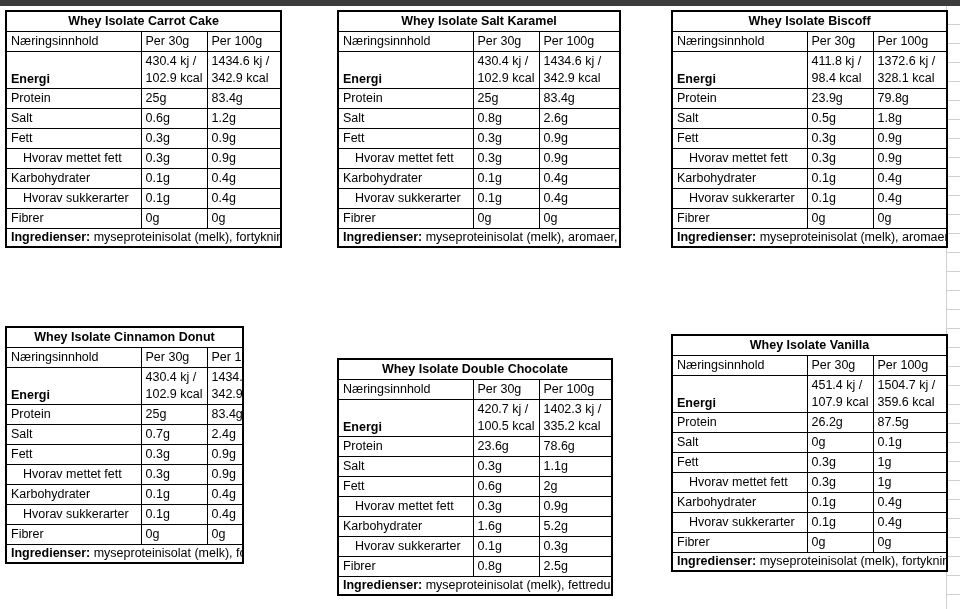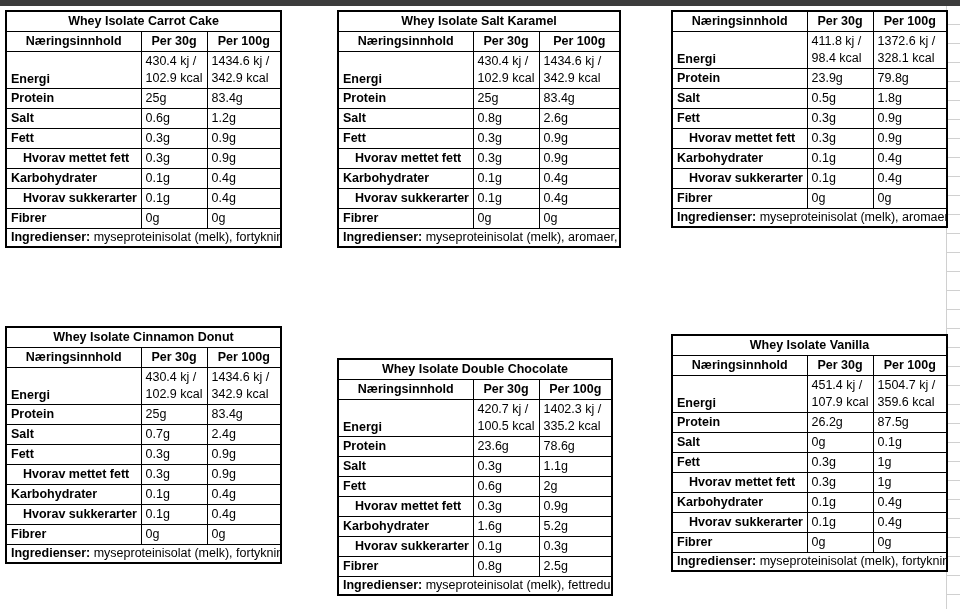--- a/index.html
+++ b/index.html
@@ -12,38 +12,38 @@
   .top-bar{position:absolute;left:0;top:0;width:960px;height:6px;background:#3c3c3c;}
   .right-grid{
     position:absolute;left:946px;top:6px;width:13px;height:603px;
     border-left:1px solid #d0d0d0;border-right:1px solid #d0d0d0;
     background:repeating-linear-gradient(to bottom,#ffffff 0 18px,#d0d0d0 18px 19px);
   }
   .nutri{position:absolute;background:#fff;}
   .pos-0{left:5px;  top:10px; width:277px;}
   .pos-1{left:337px;top:10px; width:284px;}
   .pos-2{left:671px;top:10px; width:277px;}
-  .pos-3{left:5px;  top:326px;width:277px;}
+  .pos-3{left:5px;  top:326px;width:239px;}
   .pos-4{left:337px;top:326px;width:276px;margin-top:32px;}
   .pos-5{left:671px;top:326px;width:277px;margin-top:8px;}
 
   table.nt{border-collapse:collapse;width:100%;border:2px solid #000;table-layout:fixed;}
   table.nt td{
     border:1px solid #000;
     padding:1px 4px;
     font-size:12.5px;line-height:15px;
     vertical-align:middle;
     overflow:hidden;white-space:nowrap;
   }
   col.c-label{width:135px;} col.c-30{width:66px;} col.c-100{width:auto;}
   .title-row td{font-weight:bold;text-align:center;height:17px;}
-  .head-row td{font-weight:bold;height:17px;text-align:center;}
+  .head-row td{font-weight:normal;height:17px;}
   .b{font-weight:bold;}
   .value-row td{height:17px;}
-  .value-row td.label{font-weight:bold;}
+  .value-row td.label{font-weight:normal;}
   td.label.indent{padding-left:16px;}
   .energy-row td{height:34px;}
   .energy-row td.label{font-weight:bold;vertical-align:bottom;}
   .energy-row .l{line-height:17px;}
   .ingr-row td{
     white-space:normal;line-height:18.5px;padding:2px 4px 3px 4px;vertical-align:top;
   }
 </style>
 </head>
 <body>
@@ -191,20 +191,23 @@
   </div>
 
   <div class="nutri pos-2">
     <table class="nt">
       <colgroup>
           <col class="c-label">
           <col class="c-30">
           <col class="c-100">
         </colgroup>
       <tbody>
+        <tr class="title-row">
+          <td colspan="3">Whey Isolate Biscoff</td>
+        </tr>
         <tr class="head-row">
           <td>Næringsinnhold</td>
           <td>Per 30g</td>
           <td>Per 100g</td>
         </tr>
         <tr class="energy-row">
           <td class="label">Energi</td>
           <td>
             <div class="l">411.8 kj /</div>
             <div class="l">98.4 kcal</div>

